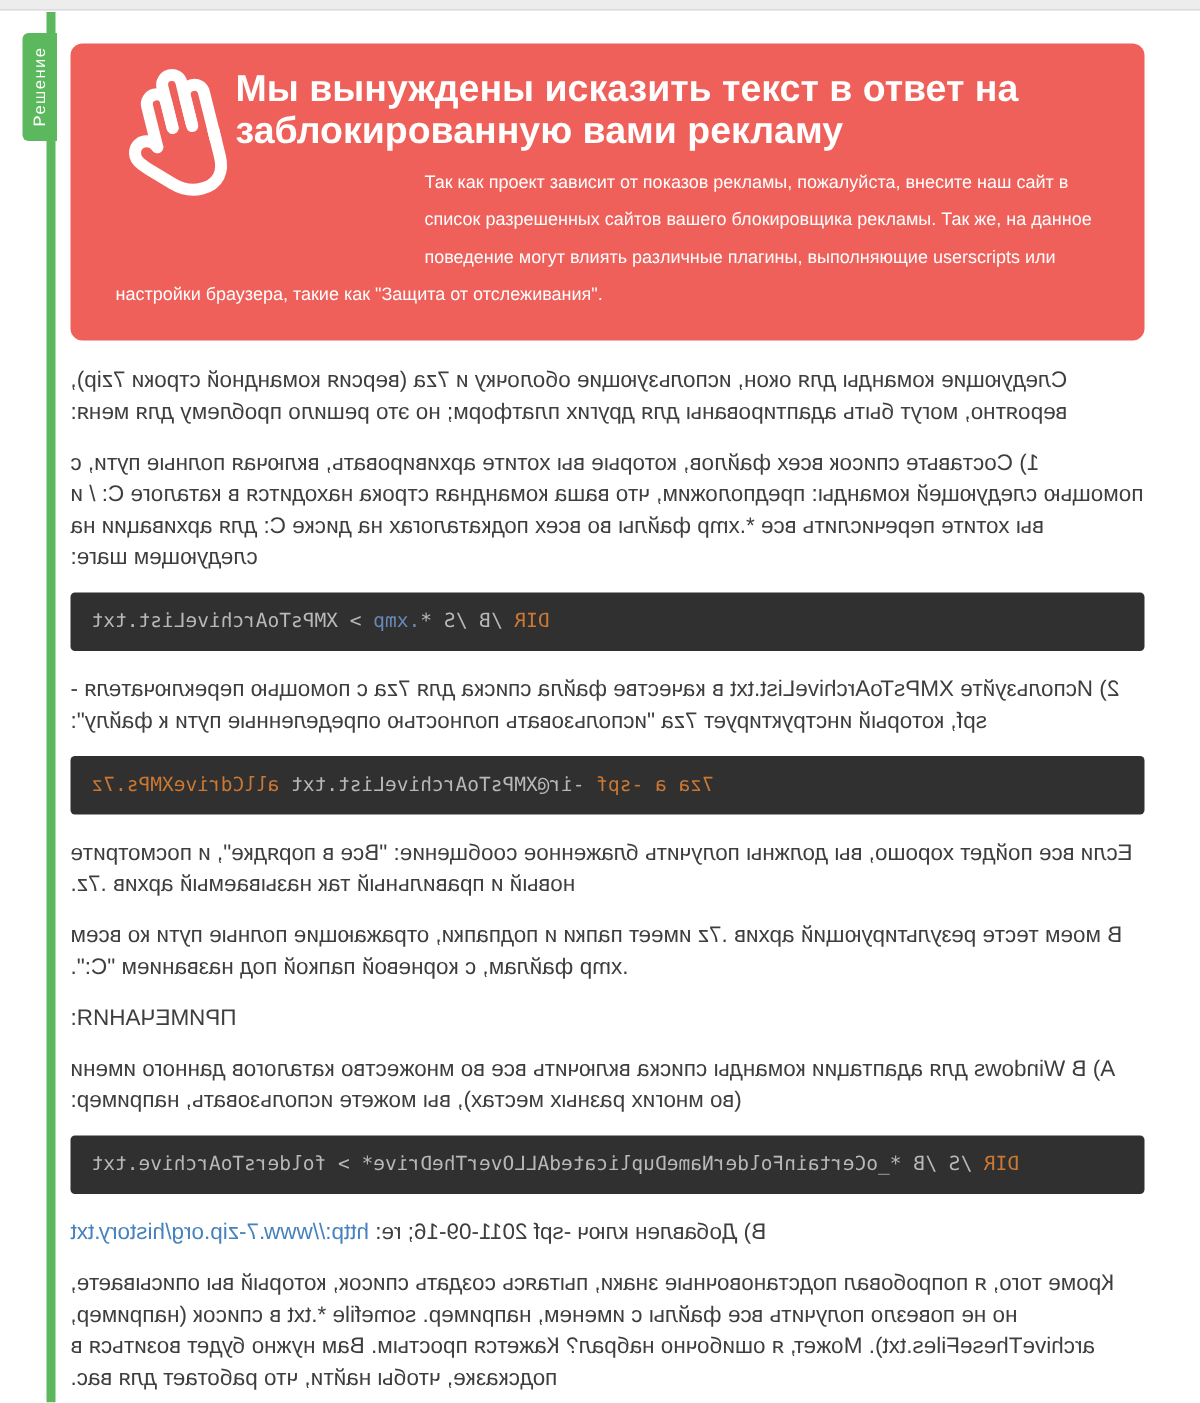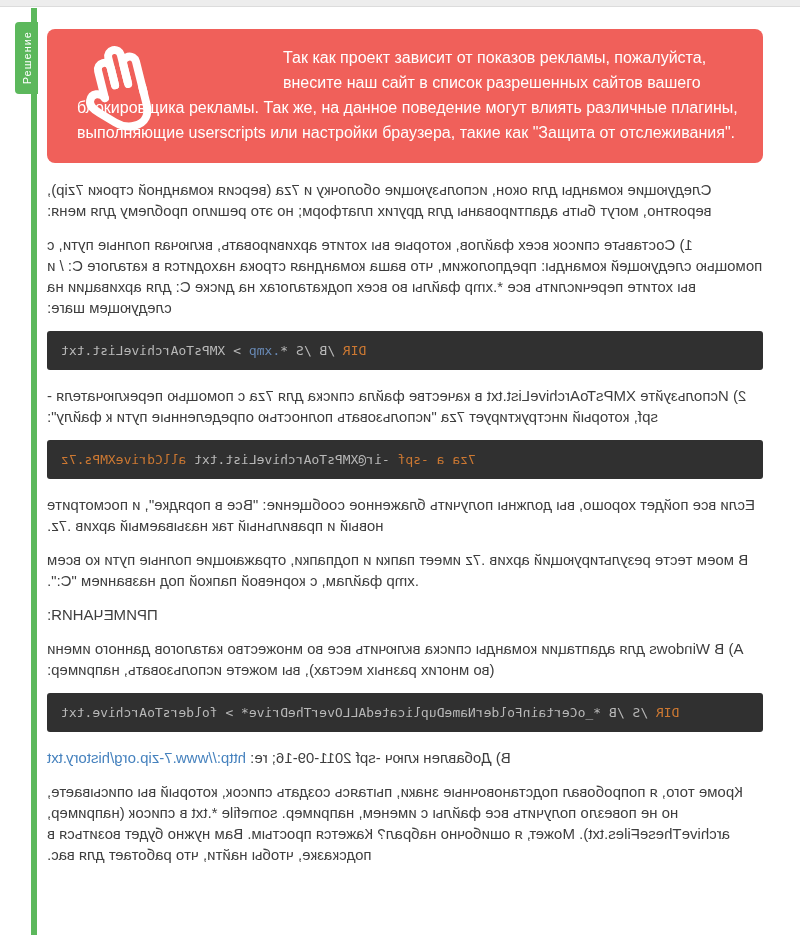--- a/index.html
+++ b/index.html
@@ -21,21 +21,21 @@
   
   .banner{
     position:relative;background:#f0605a;border-radius:8px;color:#fff;
     padding:12px 18px 18px 18px;margin-top:16px;box-sizing:border-box;
   }
   .hand-svg{position:absolute;left:30px;top:8px;}
   .banner h1{
     margin:4px 0 8px 92px;font-size:25px;line-height:28px;font-weight:bold;color:#fff;
   }
   .banner-indent-float{float:left;width:218px;height:52px;}
-  .banner-body{margin:4px 0 0 12px;font-size:16px;line-height:25px;color:#fff;}
+  .banner-body{margin:4px 0 0 12px;font-size:12px;line-height:25px;color:#fff;}
   
   .answer{margin-top:16px;font-size:15px;line-height:21px;color:#3e3e3e;}
   .mirror{transform:scaleX(-1);}
   .para{margin:0 0 13px 0;text-align:right;}
   .para .link{color:#4682be;text-decoration:none;}
   .code{
     background:#303030;color:#b8b8b8;border-radius:3px;
     font-family:"DejaVu Sans Mono","Liberation Mono",monospace;
     font-size:13px;line-height:15px;padding:12px 14px;margin:2px 0 15px 0;
     text-align:right;white-space:pre-wrap;
@@ -54,20 +54,21 @@
 
   <div class="banner">
     <svg class="hand-svg" width="80" height="112" viewBox="0 0 80 100">
       <g transform="rotate(-14 40 50)" fill="none" stroke="#ffffff" stroke-width="8" stroke-linecap="round" stroke-linejoin="round">
         <path d="M27 52 V24 a6.5 6.5 0 0 1 13 0 V42"></path>
         <path d="M40 42 V14 a6.5 6.5 0 0 1 13 0 V42"></path>
         <path d="M53 44 V24 a6.5 6.5 0 0 1 13 0 V56"></path>
         <path d="M27 52 c-3 -7 -12 -8 -15 -1 c-2 5 1 9 6 14 l13 13 c5 5 11 8 18 8 c12 0 17 -8 17 -18 V50"></path>
       </g>
     </svg>
+    <h1>Мы вынуждены исказить текст в ответ на заблокированную вами рекламу</h1>
     <div class="banner-indent-float"></div>
     <p class="banner-body">Так как проект зависит от показов рекламы, пожалуйста, внесите наш сайт в список разрешенных сайтов вашего блокировщика рекламы. Так же, на данное поведение могут влиять различные плагины, выполняющие userscripts или настройки браузера, такие как "Защита от отслеживания".</p>
   </div>
 
   <div class="answer">
       <p class="para mirror"><span>Следующие команды для окон, использующие оболочку и 7za (версия командной строки 7zip), вероятно, могут быть адаптированы для других платформ; но это решило проблему для меня:</span></p>
       <p class="para mirror"><span>1) Составьте список всех файлов, которые вы хотите архивировать, включая полные пути, с помощью следующей команды: предположим, что ваша командная строка находится в каталоге C: / и вы хотите перечислить все *.xmp файлы во всех подкаталогах на диске C: для архивации на следующем шаге:</span></p>
       <div class="code mirror"><span style="color: rgb(204, 120, 50);">DIR</span><span style="color: rgb(184, 184, 184);"> /B /S *</span><span style="color: rgb(104, 137, 181);">.xmp</span><span style="color: rgb(184, 184, 184);"> &gt; XMPsToArchiveList.txt</span></div>
       <p class="para mirror"><span>2) Используйте XMPsToArchiveList.txt в качестве файла списка для 7za с помощью переключателя -spf, который инструктирует 7za "использовать полностью определенные пути к файлу":</span></p>
       <div class="code mirror"><span style="color: rgb(204, 120, 50);">7za a -spf </span><span style="color: rgb(184, 184, 184);">-ir@XMPsToArchiveList.txt </span><span style="color: rgb(204, 120, 50);">allCdriveXMPs.7z</span></div>

